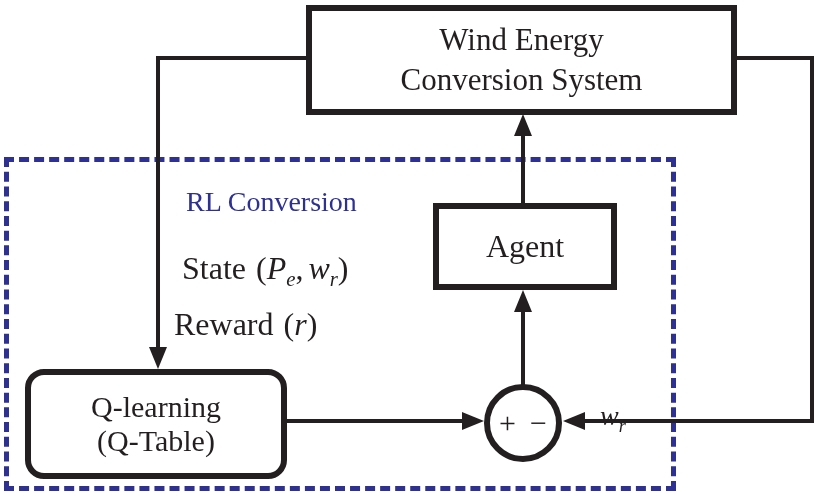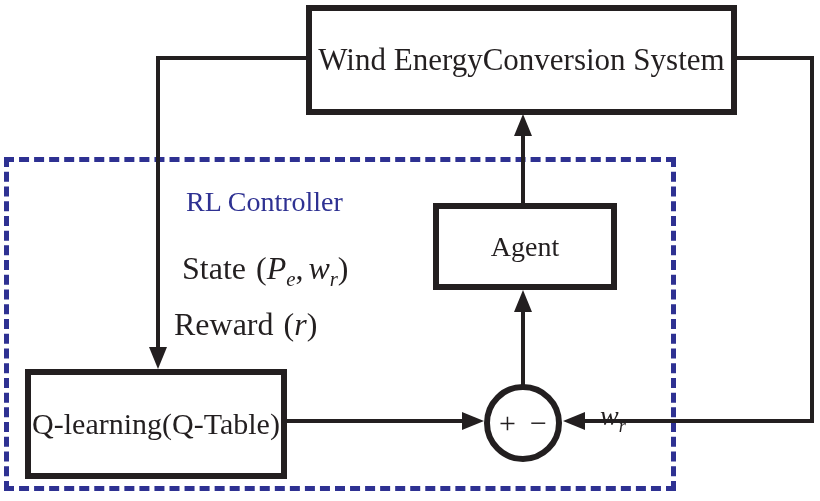--- a/index.html
+++ b/index.html
@@ -10,29 +10,29 @@
     background: #ffffff;
     font-family: "Liberation Serif", "DejaVu Serif", serif;
     color: #231f20;
     overflow: hidden;
   }
   .box {
     position: absolute;
     border: 6px solid #231f20;
     background: #ffffff;
     display: flex;
-    flex-direction: row;
+    flex-direction: column;
     align-items: center;
     justify-content: center;
     text-align: center;
     box-sizing: border-box;
   }
   .wecs-box   { left: 306px; top: 5px;   width: 431px; height: 110px; font-size: 31px; line-height: 1.28; }
-  .agent-box  { left: 433px; top: 203px; width: 184px; height: 87px;  font-size: 28px; }
-  .q-box      { left: 25px;  top: 369px; width: 262px; height: 110px; font-size: 30px; line-height: 1.15; }
+  .agent-box  { left: 433px; top: 203px; width: 184px; height: 87px;  font-size: 32px; }
+  .q-box      { left: 25px;  top: 369px; width: 262px; height: 110px; font-size: 30px; line-height: 1.15; border-radius: 19px; }
   .q-sub      { font-size: 30px; }
   .rl-boundary {
     position: absolute;
     left: 4px; top: 157px; width: 672px; height: 334px;
     border: 5px dashed #2e3192;
     box-sizing: border-box;
     background: transparent;
   }
   .sum-circle {
     position: absolute;
@@ -112,21 +112,21 @@
     <div>Q-learning</div>
     <div class="q-sub">(Q-Table)</div>
   </div>
 
   <div class="sum-circle">
     <span>+</span>
     <span>−</span>
   </div>
 
   <div class="label rl-title">
-    <span>RL Controller</span>
+    <span>RL Conversion</span>
   </div>
 
   <div class="label state-lbl">
     <span>State</span><span class="math-gap"></span><span>(</span><i>P</i><sub>e</sub><span>,</span><span class="small-gap"></span><i>w</i><sub>r</sub><span>)</span>
   </div>
 
   <div class="label reward-lbl">
     <span>Reward</span><span class="math-gap"></span><span>(</span><i>r</i><span>)</span>
   </div>
 

